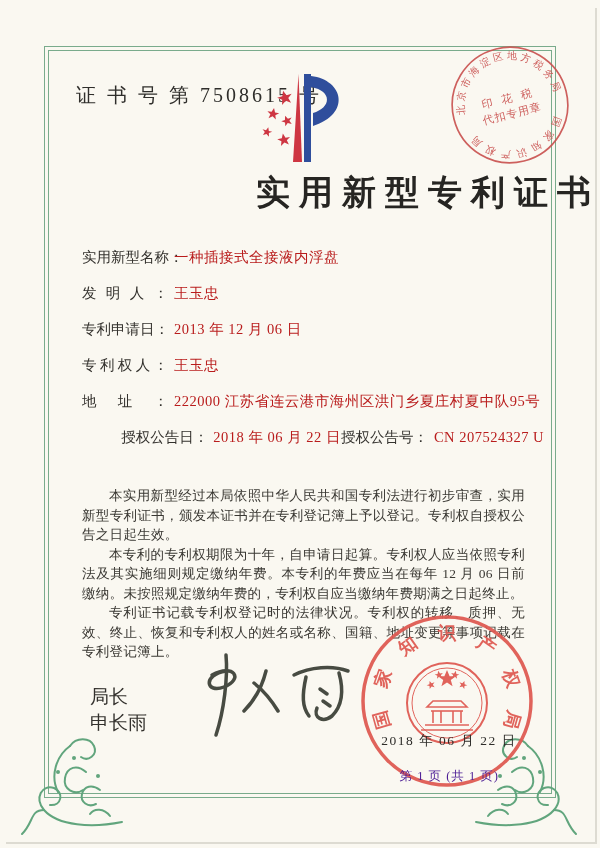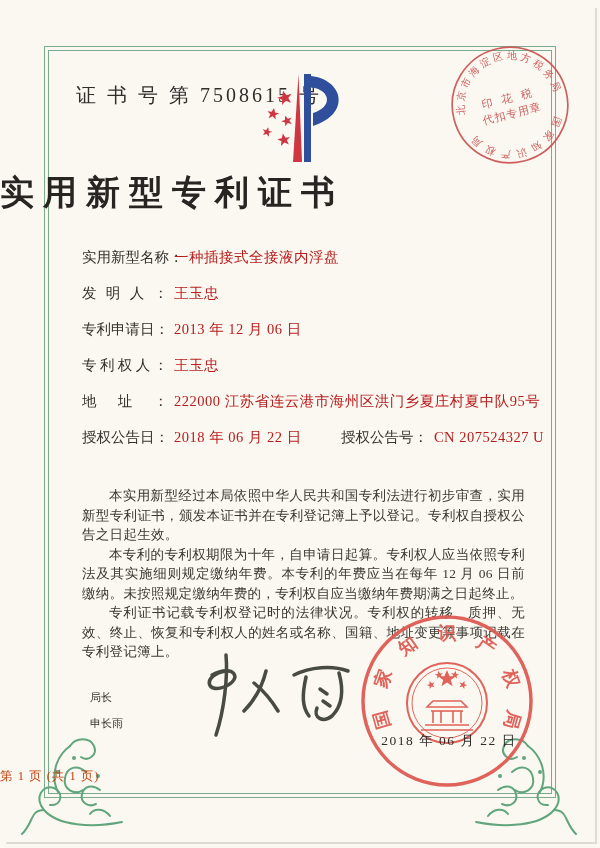--- a/index.html
+++ b/index.html
@@ -25,46 +25,46 @@
 
   .logo{position:absolute;left:251px;top:66px;width:100px;height:102px;}
 
   .stamp-tax{position:absolute;left:447px;top:42px;width:126px;height:126px;
     transform:rotate(-14deg);opacity:.9;}
   .stamp-tax text{fill:#c9504e;font-family:"Liberation Serif","DejaVu Serif",serif;}
   .stamp-center1{font-size:10.5px;letter-spacing:3px;}
   .stamp-center2{font-size:10.5px;letter-spacing:1px;}
   .arc-char-sm{font-size:9.5px;}
 
-  .title{position:absolute;left:0;top:170px;width:600px;text-align:left;
+  .title{position:absolute;left:0;top:170px;width:600px;text-align:right;
     font-size:34px;letter-spacing:9px;margin-right:-9px;color:#262522;font-weight:600;}
 
   .fields{position:absolute;left:82px;top:247px;width:462px;font-size:14.5px;}
   .f-row{margin-bottom:15px;line-height:21px;white-space:nowrap;}
   .f-label{display:inline-block;width:86px;text-align:justify;text-align-last:justify;
     vertical-align:top;color:#33312d;}
   .f-value{color:#b91c1c;margin-left:6px;letter-spacing:.5px;}
-  .f-row-grant{display:flex;justify-content:space-between;width:462px;}
+  .f-row-grant{display:flex;justify-content:flex-end;width:462px;}
 
   .body-text{position:absolute;left:82px;top:486px;width:443px;
     font-size:13.5px;line-height:19.5px;text-align:justify;color:#3a3833;letter-spacing:.3px;}
   .body-text p{margin:0;text-indent:2em;}
 
-  .director{position:absolute;left:90px;top:684px;font-size:11px;color:#33312d;line-height:26px;}
+  .director{position:absolute;left:90px;top:684px;font-size:19px;color:#33312d;line-height:26px;}
   .signature{position:absolute;left:182px;top:645px;width:175px;height:100px;}
   .signature path{stroke:#474b42;stroke-width:3.5;fill:none;stroke-linecap:round;stroke-linejoin:round;}
 
   .seal-main{position:absolute;left:357px;top:611px;width:180px;height:180px;opacity:.94;}
   .seal-main .arc-char-lg{font-size:18px;font-weight:bold;fill:#df5a52;
     font-family:"Liberation Serif","DejaVu Serif",serif;}
   .seal-date{position:absolute;left:366px;top:732px;width:166px;text-align:center;
     font-size:13.5px;letter-spacing:1.5px;color:#2e2d2a;}
 
-  .footer{position:absolute;left:0;top:768px;width:499px;text-align:left;
-    font-size:12.5px;color:#c2410c;letter-spacing:1px;}
+  .footer{position:absolute;left:0;top:768px;width:499px;text-align:right;
+    font-size:12.5px;color:#4c1d95;letter-spacing:1px;}
 
   .orn path{stroke:#61a57d;fill:none;stroke-width:2;stroke-linecap:round;}
   .orn .fdot{fill:#61a57d;stroke:none;}
 </style>
 </head>
 <body>
 
 <div class="paper-edge-r"></div>
 <div class="paper-edge-b"></div>
 

